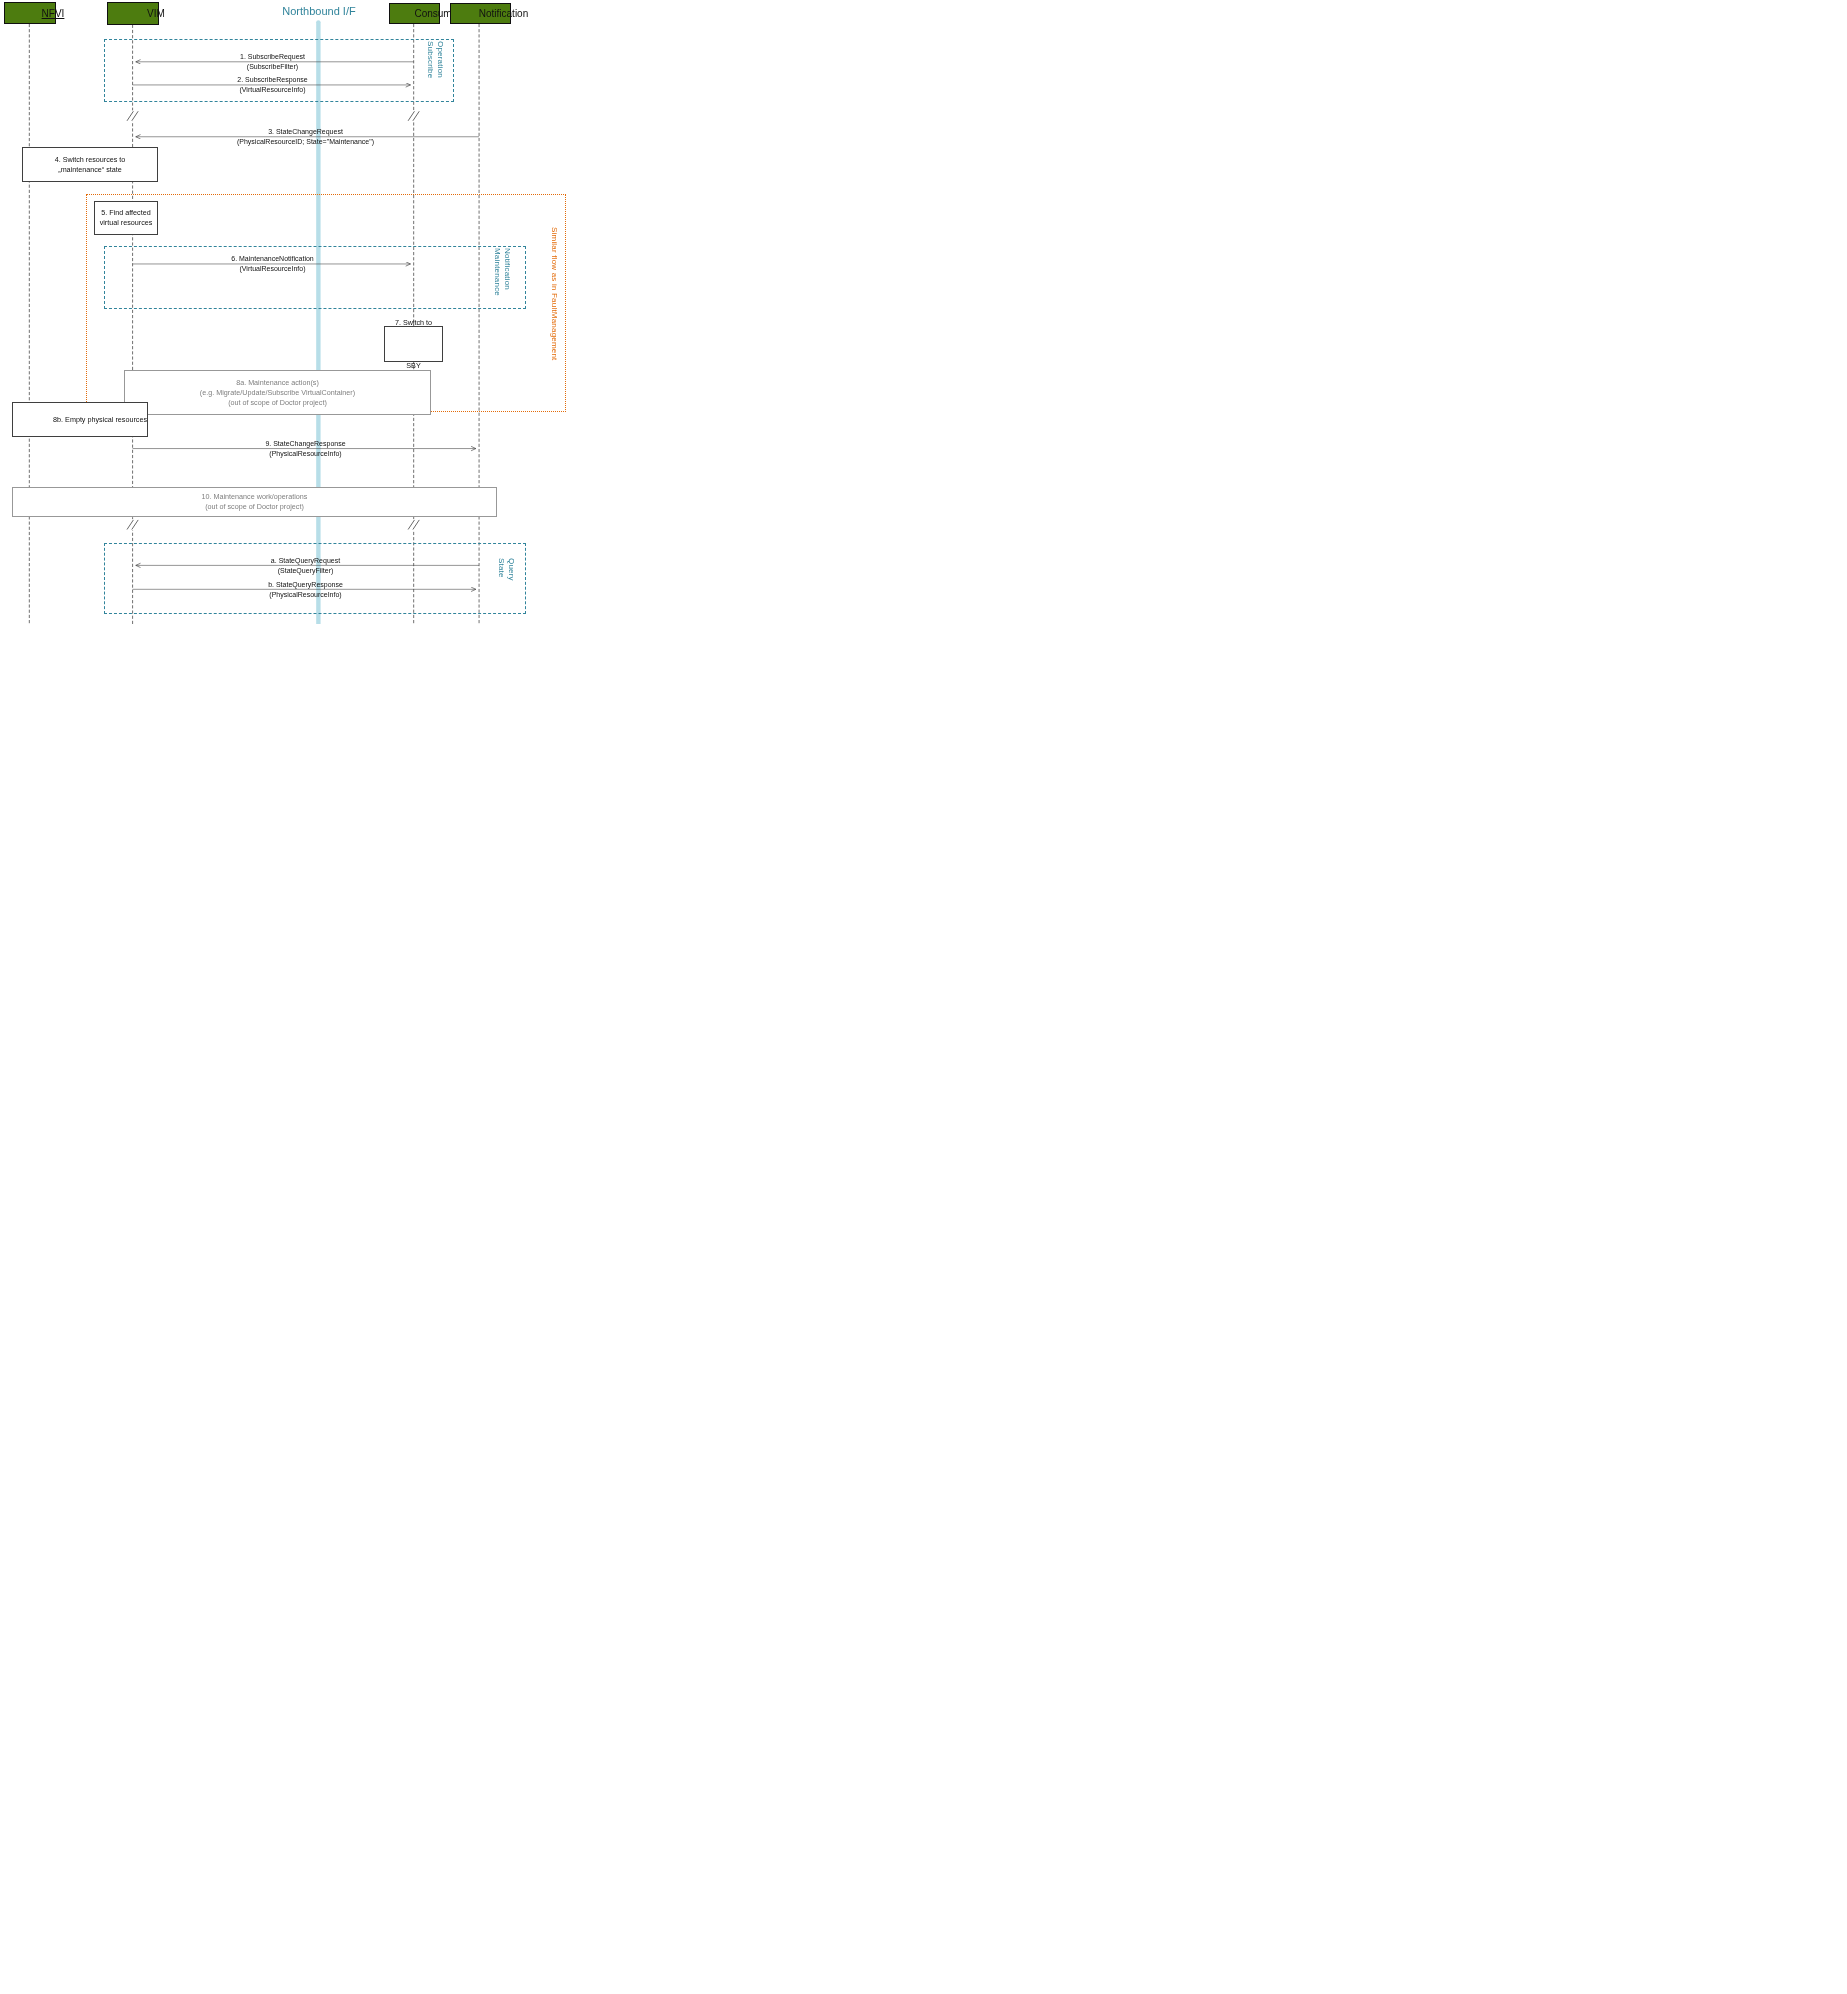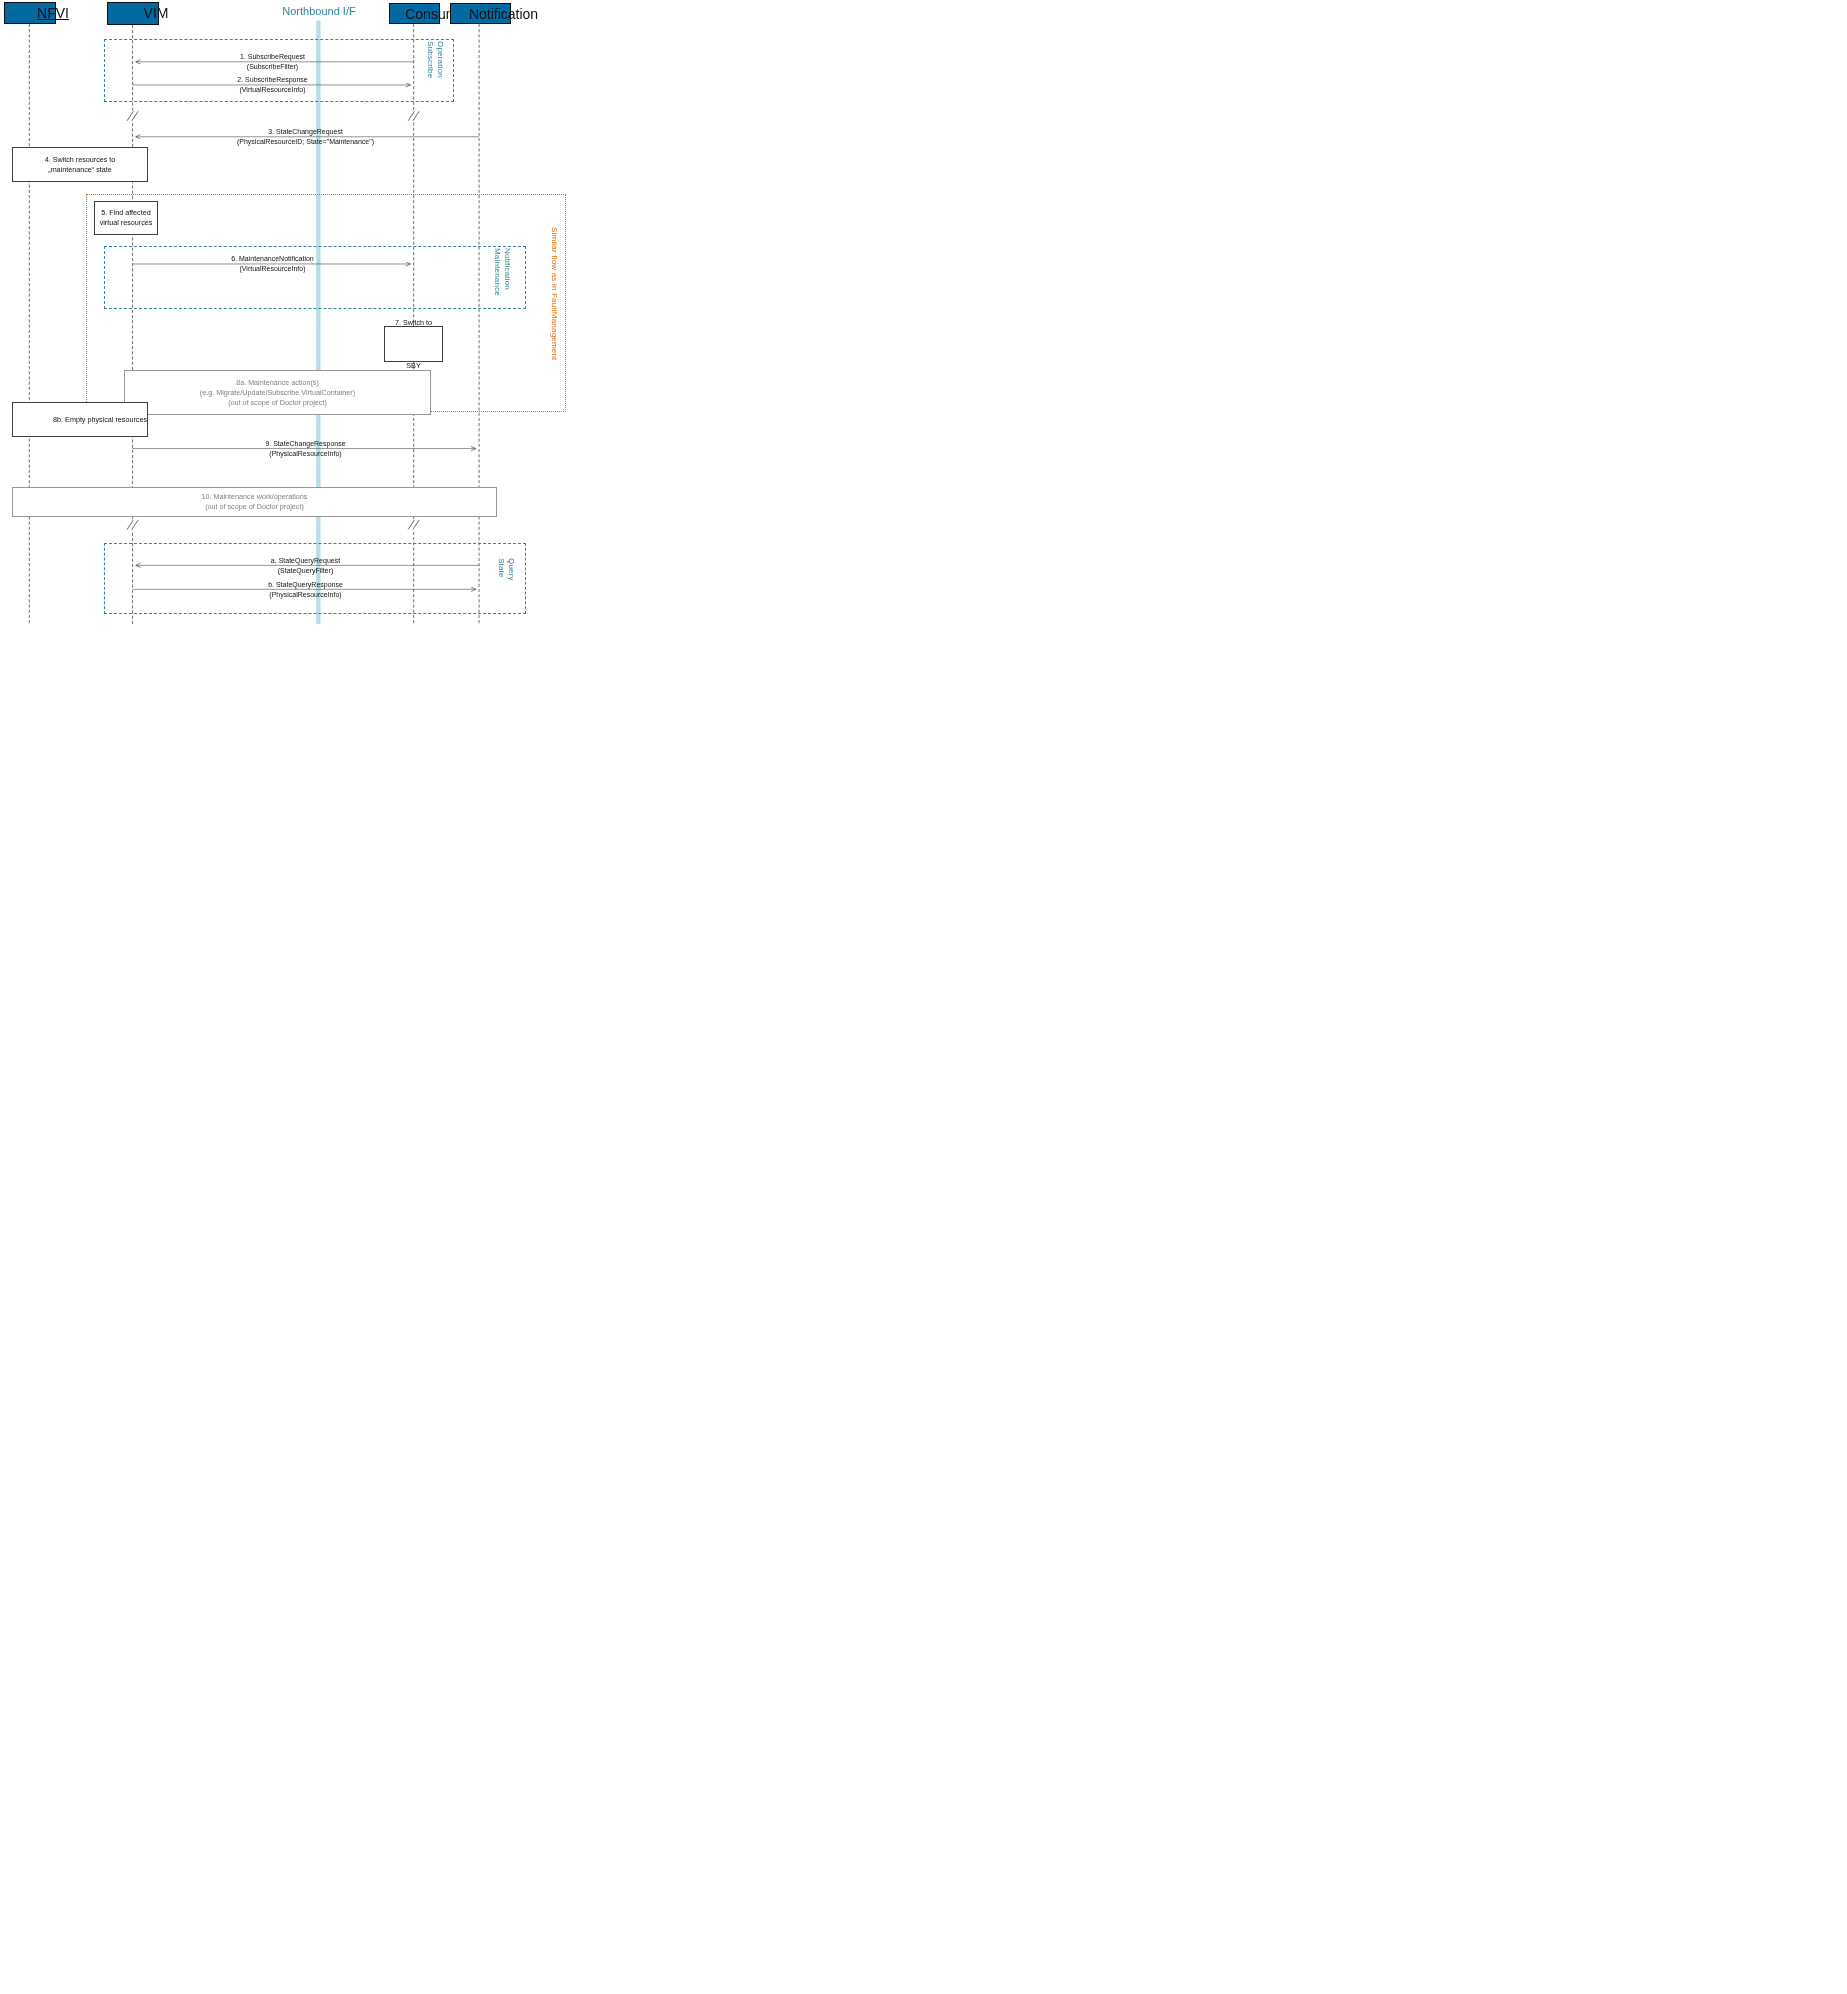--- a/index.html
+++ b/index.html
@@ -27,23 +27,23 @@
   .vlabel {
     position: absolute; z-index: 4;
     writing-mode: vertical-lr;
     font-size: 8px; line-height: 1.25; letter-spacing: 0.2px;
     color: #31849B; white-space: nowrap;
   }
   .vlabel.orange-text { color: #E36C0A; }
 
   .actor {
     position: absolute; z-index: 5;
-    background: #0369a1; border: 0.8px solid #101010;
+    background: #4d7c0f; border: 0.8px solid #101010;
     display: flex; align-items: center; justify-content: center;
-    font-size: 14px;
+    font-size: 10px;
     padding-left: 46px;
   }
   .u { text-decoration: underline; }
 
   .nb-title {
     position: absolute; z-index: 5;
     font-size: 11px; color: #31849B; text-align: center;
   }
 
   .action {
@@ -136,21 +136,21 @@
   </div>
   <div class="actor" style="left:389px;  top:3.2px; width:51px; height:21px;">
     <span>Consumer</span>
   </div>
   <div class="actor" style="left:450px; top:3.2px; width:61px; height:21px;">
     <span>Notification</span>
   </div>
 
   <div class="nb-title" style="left:259px; top:4.8px; width:120px;">Northbound I/F</div>
 
-  <div class="action" style="left:12px; top:147px; width:136px; height:35px;">
+  <div class="action" style="left:22px; top:147px; width:136px; height:35px;">
     <div>4. Switch resources to</div>
     <div>„maintenance“ state</div>
   </div>
   <div class="action" style="left:94px; top:201px; width:64px; height:34px;">
     <div>5. Find affected</div>
     <div>virtual resources</div>
   </div>
   <div class="action" style="left:384px; top:326px; width:59px; height:36px;gap:33px;">
     <div>7. Switch to</div>
     <div>SBY</div>

